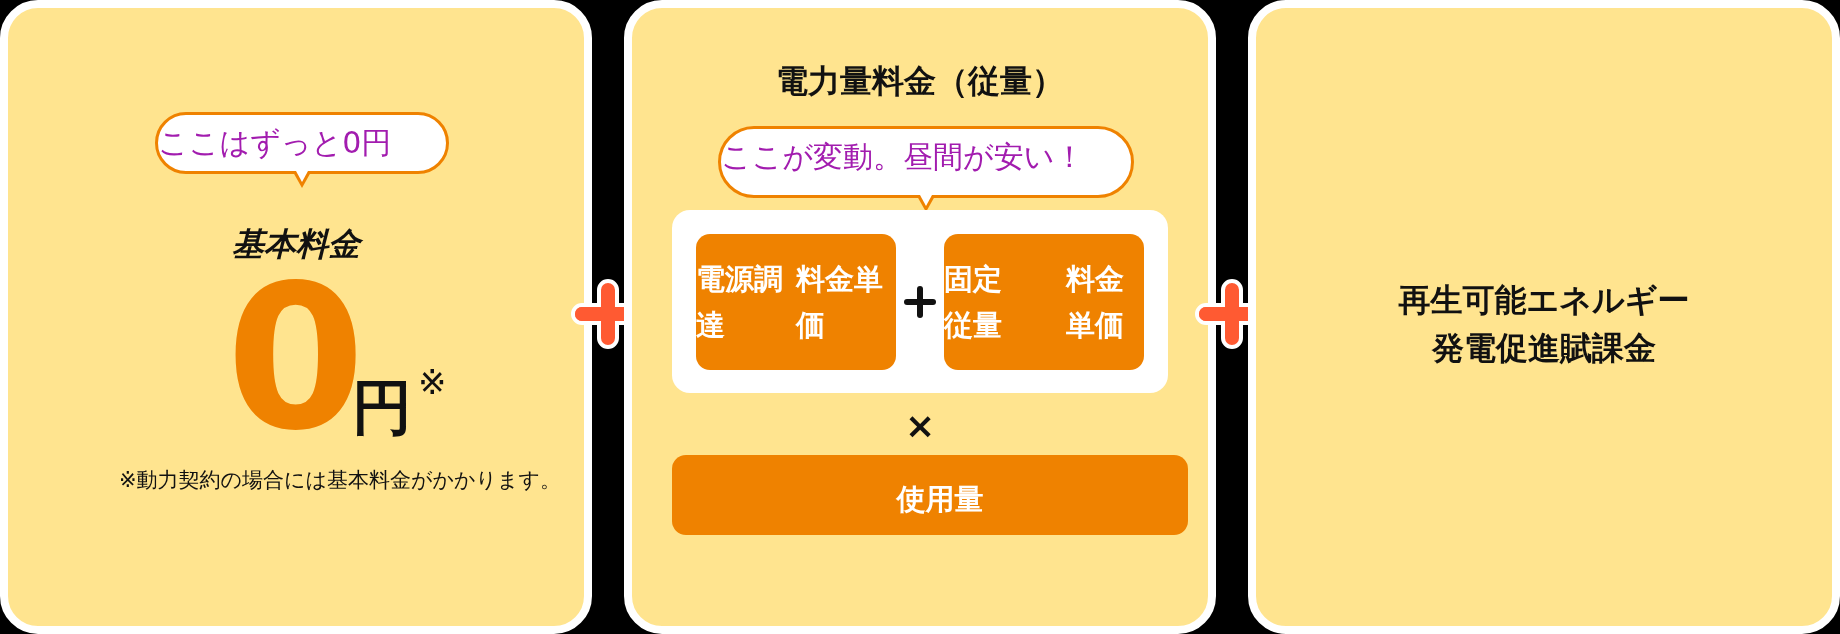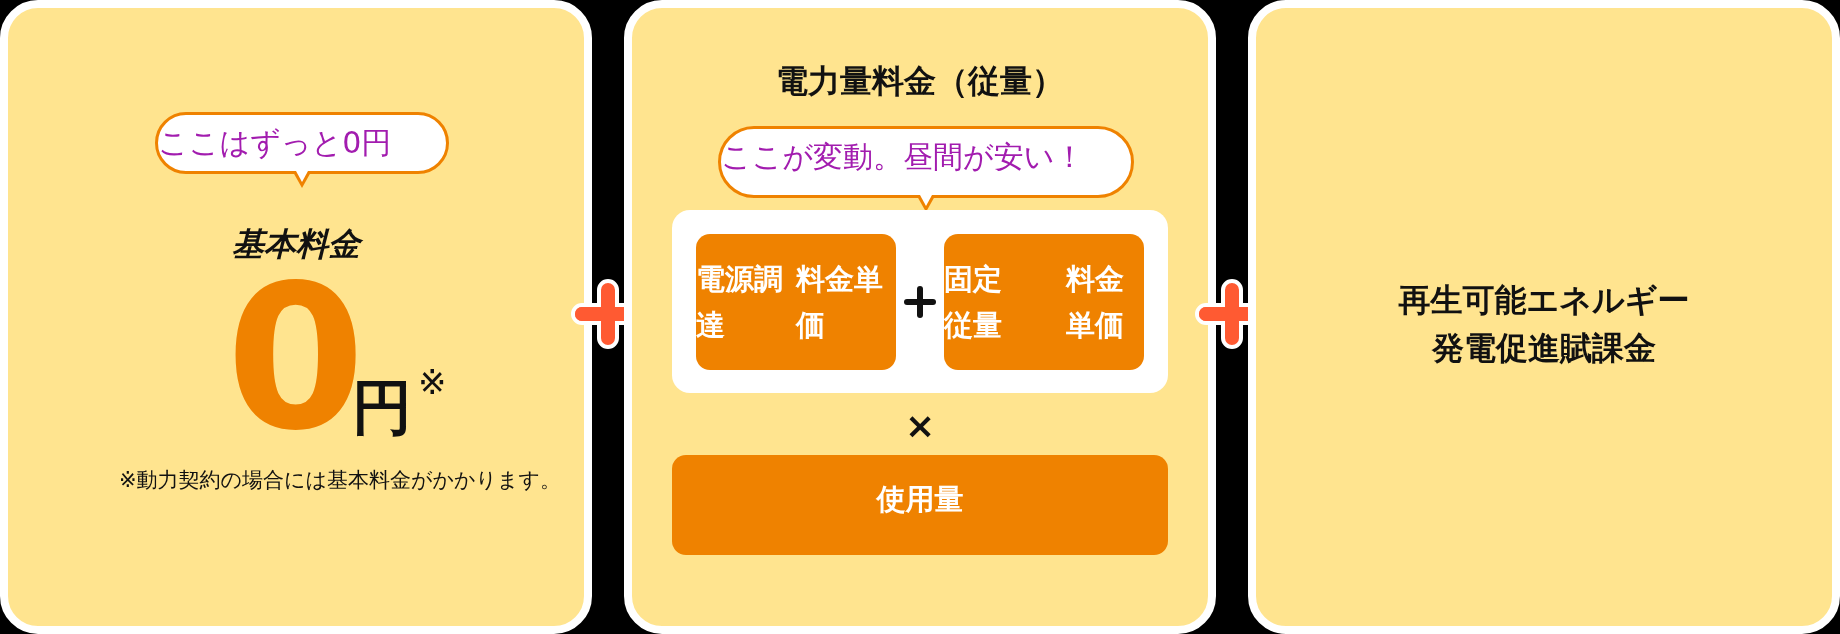--- a/index.html
+++ b/index.html
@@ -77,23 +77,23 @@
     #panel-plus::before, #panel-plus::after {
       content:""; position:absolute; background:#111; border-radius:3px;
     }
     #panel-plus::before { left:0; top:13px; width:32px; height:6px; }
     #panel-plus::after { left:13px; top:0; width:6px; height:32px; }
     #times {
       position:absolute; left:0; width:100%; top:398px; text-align:center;
       font-size:36px; font-weight:bold; color:#111; line-height:40px;
     }
     #usage {
-      position:absolute; left:40px; top:447px; width:496px; height:100px;
+      position:absolute; left:40px; top:447px; width:496px; height:80px;
       background:#ef8200; border-radius:14px; color:#fff; font-weight:bold;
-      font-size:29px; text-align:center; line-height:88px;
+      font-size:29px; text-align:center; line-height:88px;padding-left:20px;
     }
 
     #title3 { top:268px; font-size:32px; line-height:48px; }
 
     .bigplus { position:absolute; width:74px; height:70px; }
     .bigplus .h, .bigplus .v {
       position:absolute; background:#ff5a32; border:4px solid #fff; border-radius:12px;
     }
     .bigplus .h { left:0; top:24px; width:66px; height:14px; }
     .bigplus .v { left:26px; top:0; width:14px; height:62px; }

